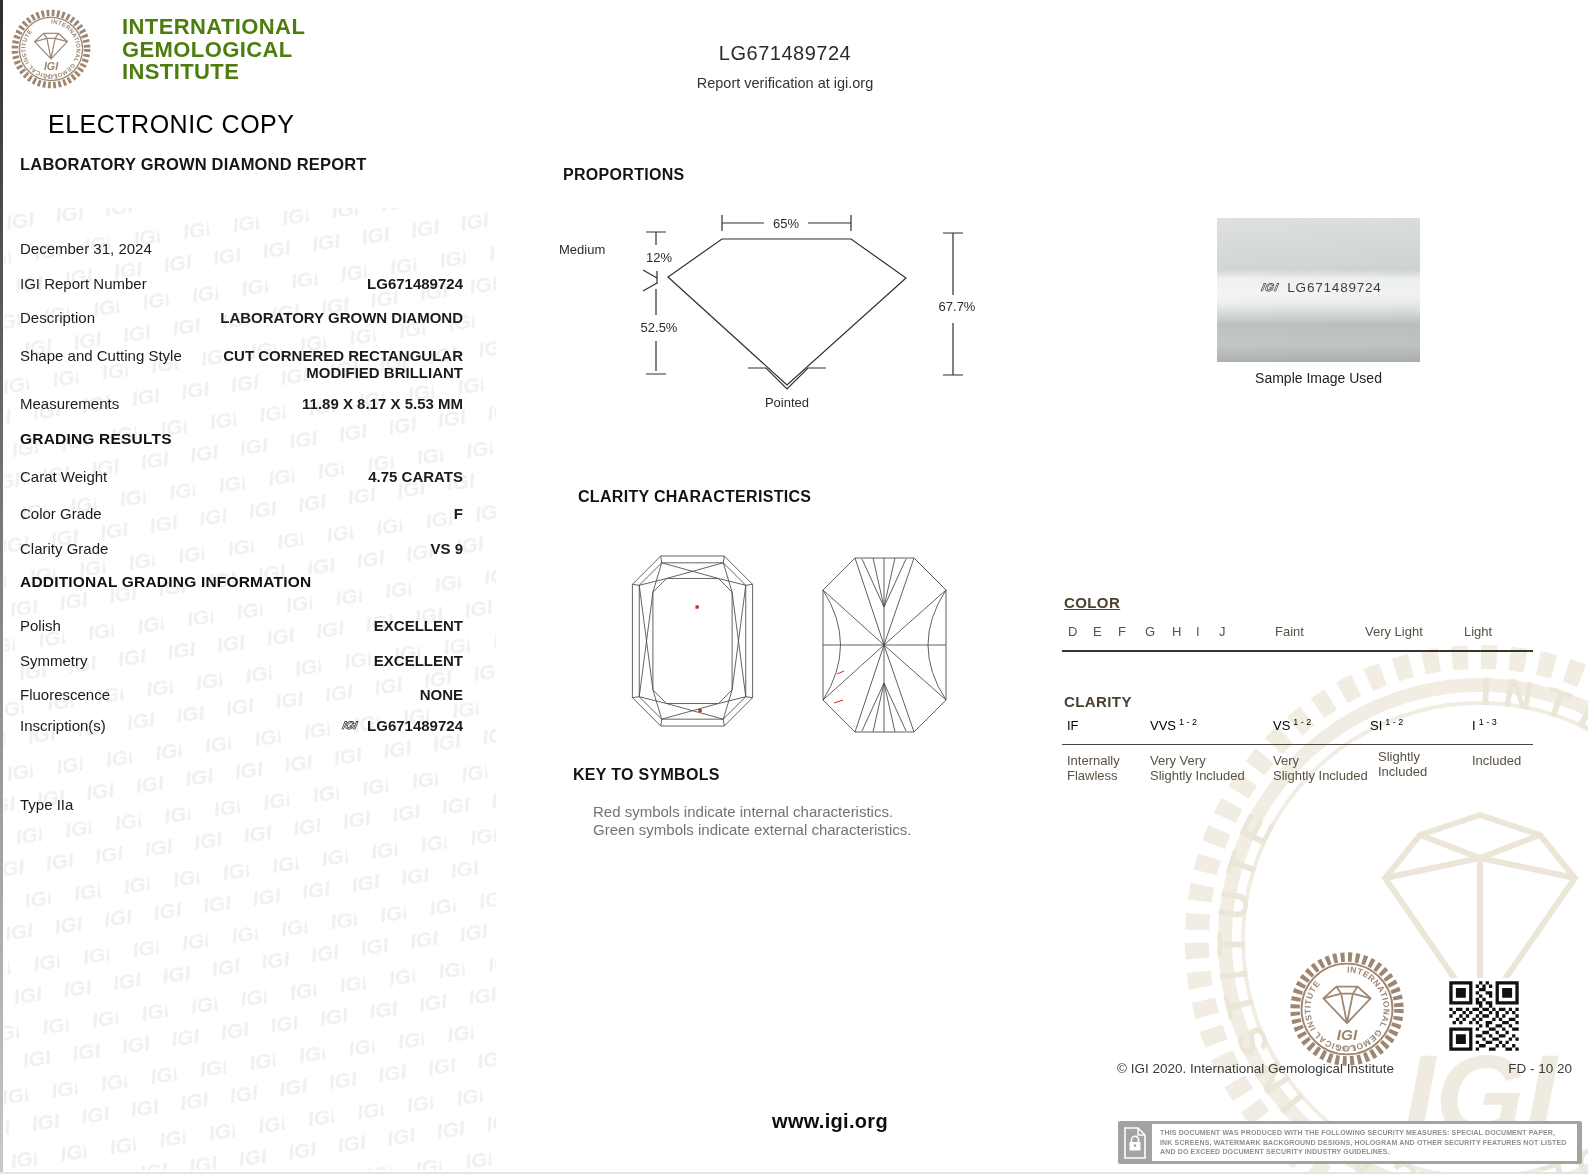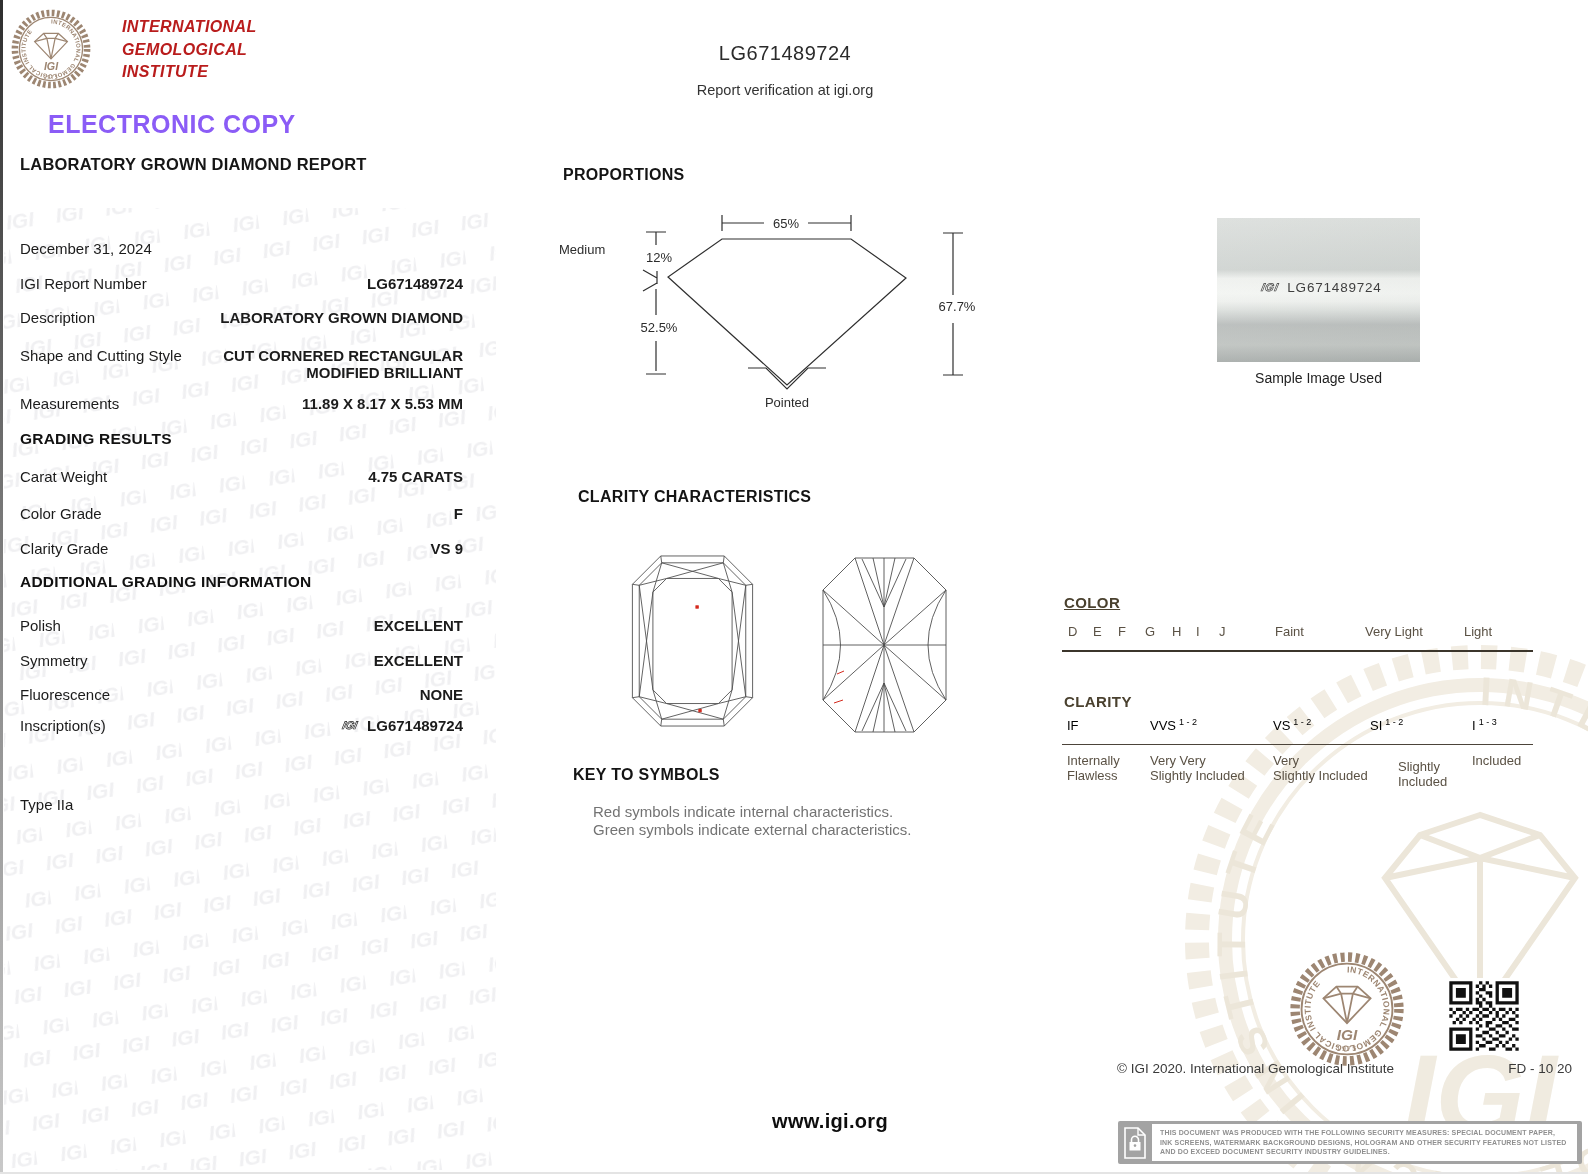--- a/index.html
+++ b/index.html
@@ -13,27 +13,27 @@
     color: #1b1b1b;
   }
   .abs { position: absolute; }
 
   
   .edge-left { position:absolute; left:0; top:0; width:3px; height:100%;
     background: linear-gradient(to bottom,#2e2e2e 0%,#8a8a8a 55%,#c9c9c9 100%); }
   .edge-bottom { position:absolute; left:0; bottom:0; width:100%; height:2px; background:#e4e4e4; }
 
   
-  .brand { left:122px; top:16px; font-size:16px; font-weight:bold; line-height:22.5px;
-    color:#b91c1c; letter-spacing:0.4px;font-style:italic; }
-  .ecopy { left:48px; top:110px; font-size:25px; font-weight:bold; color:#8b5cf6; letter-spacing:0.5px; }
+  .brand { left:122px; top:16px; font-size:22px; font-weight:bold; line-height:22.5px;
+    color:#4d7c0f; letter-spacing:0.4px; }
+  .ecopy { left:48px; top:110px; font-size:25px; font-weight:normal; color:#000000; letter-spacing:0.5px; }
   .rpt-title { left:20px; top:155px; font-size:16.5px; font-weight:bold; color:#161616; letter-spacing:0.2px;text-align:right; }
   .topcenter { left:640px; top:42px; width:290px; text-align:center; }
   .topcenter .num { font-size:20px; color:#2b2b2b; letter-spacing:0.5px; }
-  .topcenter .verify { margin-top:17px; font-size:14.5px; color:#333; }
+  .topcenter .verify { margin-top:10px; font-size:14.5px; color:#333; }
 
   
   .seal .spikes { fill:none; stroke:#9d8672; stroke-width:8; stroke-dasharray:3.4 2.9; }
   .seal .ring   { fill:#ffffff; stroke:#9d8672; stroke-width:1.6; }
   .seal .ringtext { font-size:7.2px; fill:#9d8672; letter-spacing:0.45px; font-weight:bold; }
   .seal .dia  { fill:none; stroke:#9d8672; stroke-width:1.5; }
   .seal .igitext { font-size:13px; font-weight:bold; font-style:italic; fill:#9d8672; text-anchor:middle; }
   .seal .yeartext { font-size:6.3px; fill:#9d8672; text-anchor:middle; letter-spacing:1px; }
 
   
@@ -312,21 +312,21 @@
         <div>Flawless</div>
       </div>
     <div class="cl-label" style="left:100px; top:70px;">
         <div>Very Very</div>
         <div>Slightly Included</div>
       </div>
     <div class="cl-label" style="left:223px; top:70px;">
         <div>Very</div>
         <div>Slightly Included</div>
       </div>
-    <div class="cl-label" style="left:328px; top:76px;margin-left:20px;">
+    <div class="cl-label" style="left:328px; top:66px;">
         <div>Slightly</div>
         <div>Included</div>
       </div>
     <div class="cl-label" style="left:422px; top:70px;">
         <div>Included</div>
         <div></div>
       </div>
   </div>
 
   <svg class="abs seal" style="left:1288px; top:950px;" width="118" height="118" viewBox="0 0 100 100">

